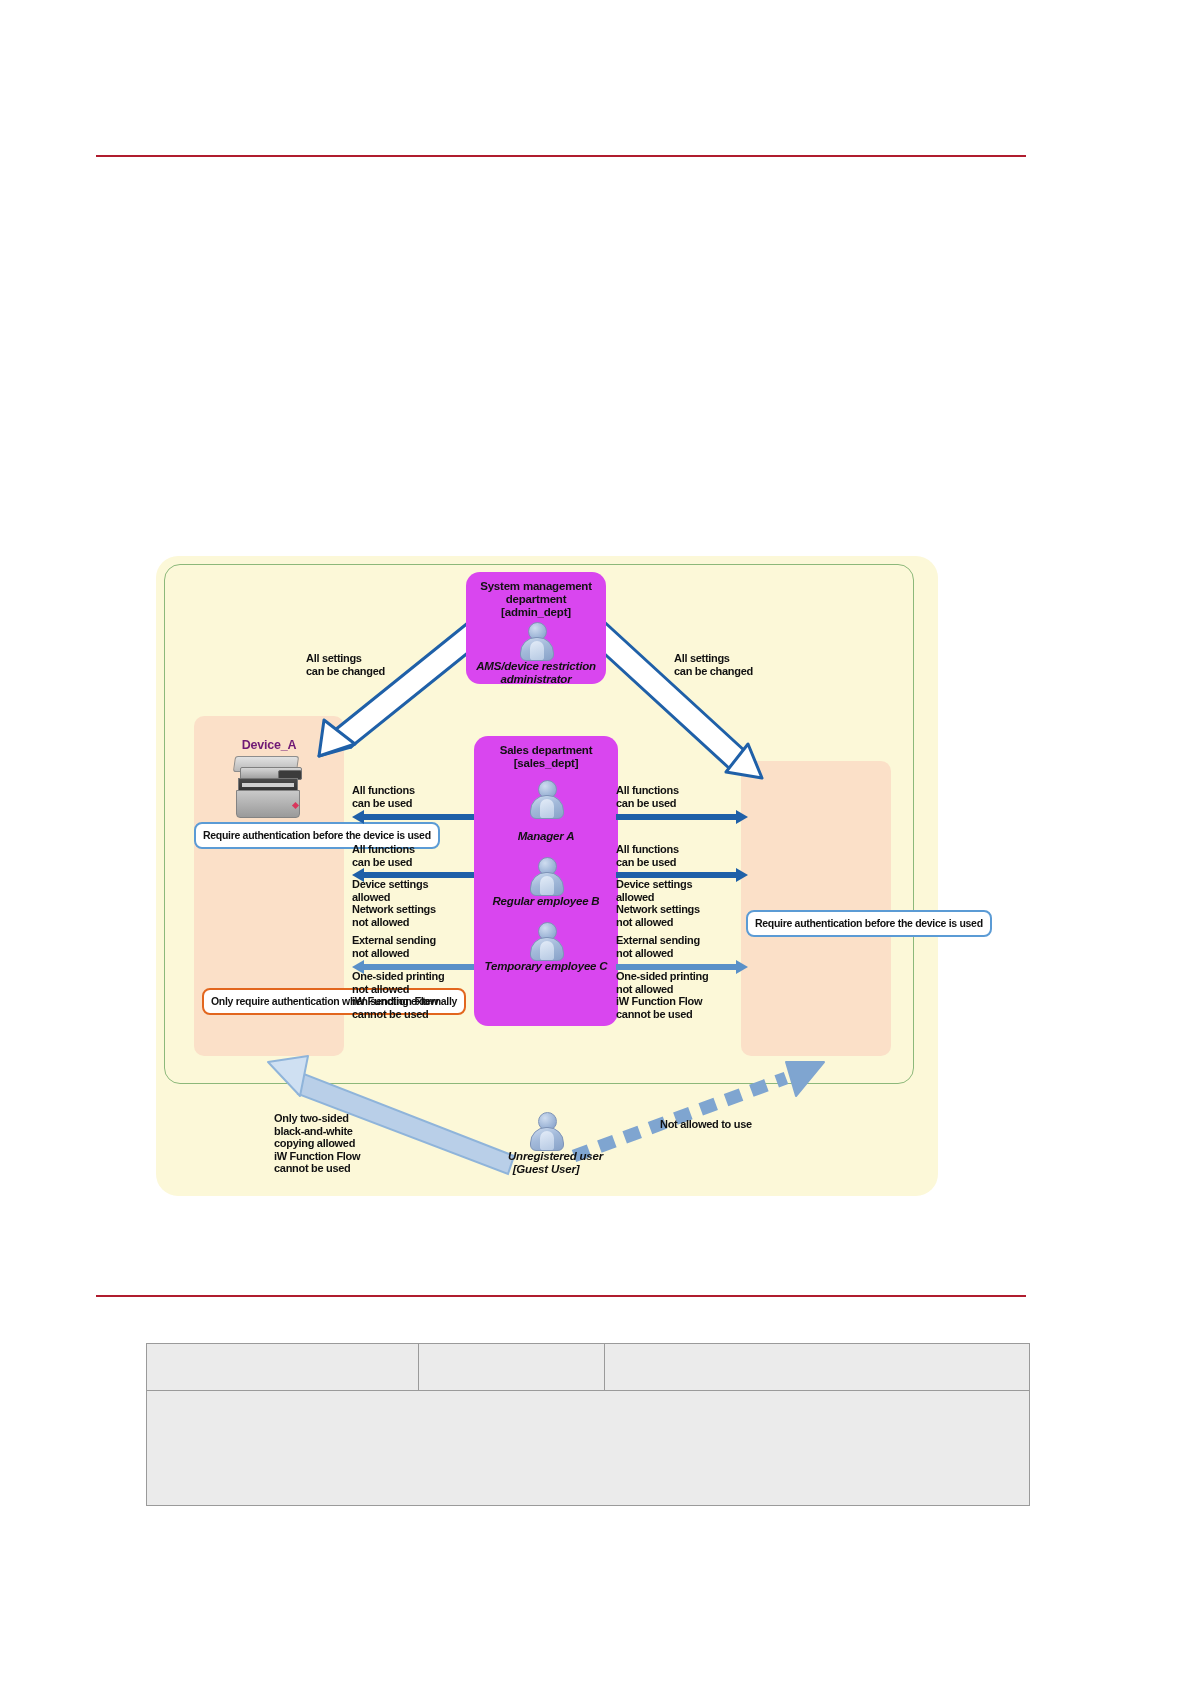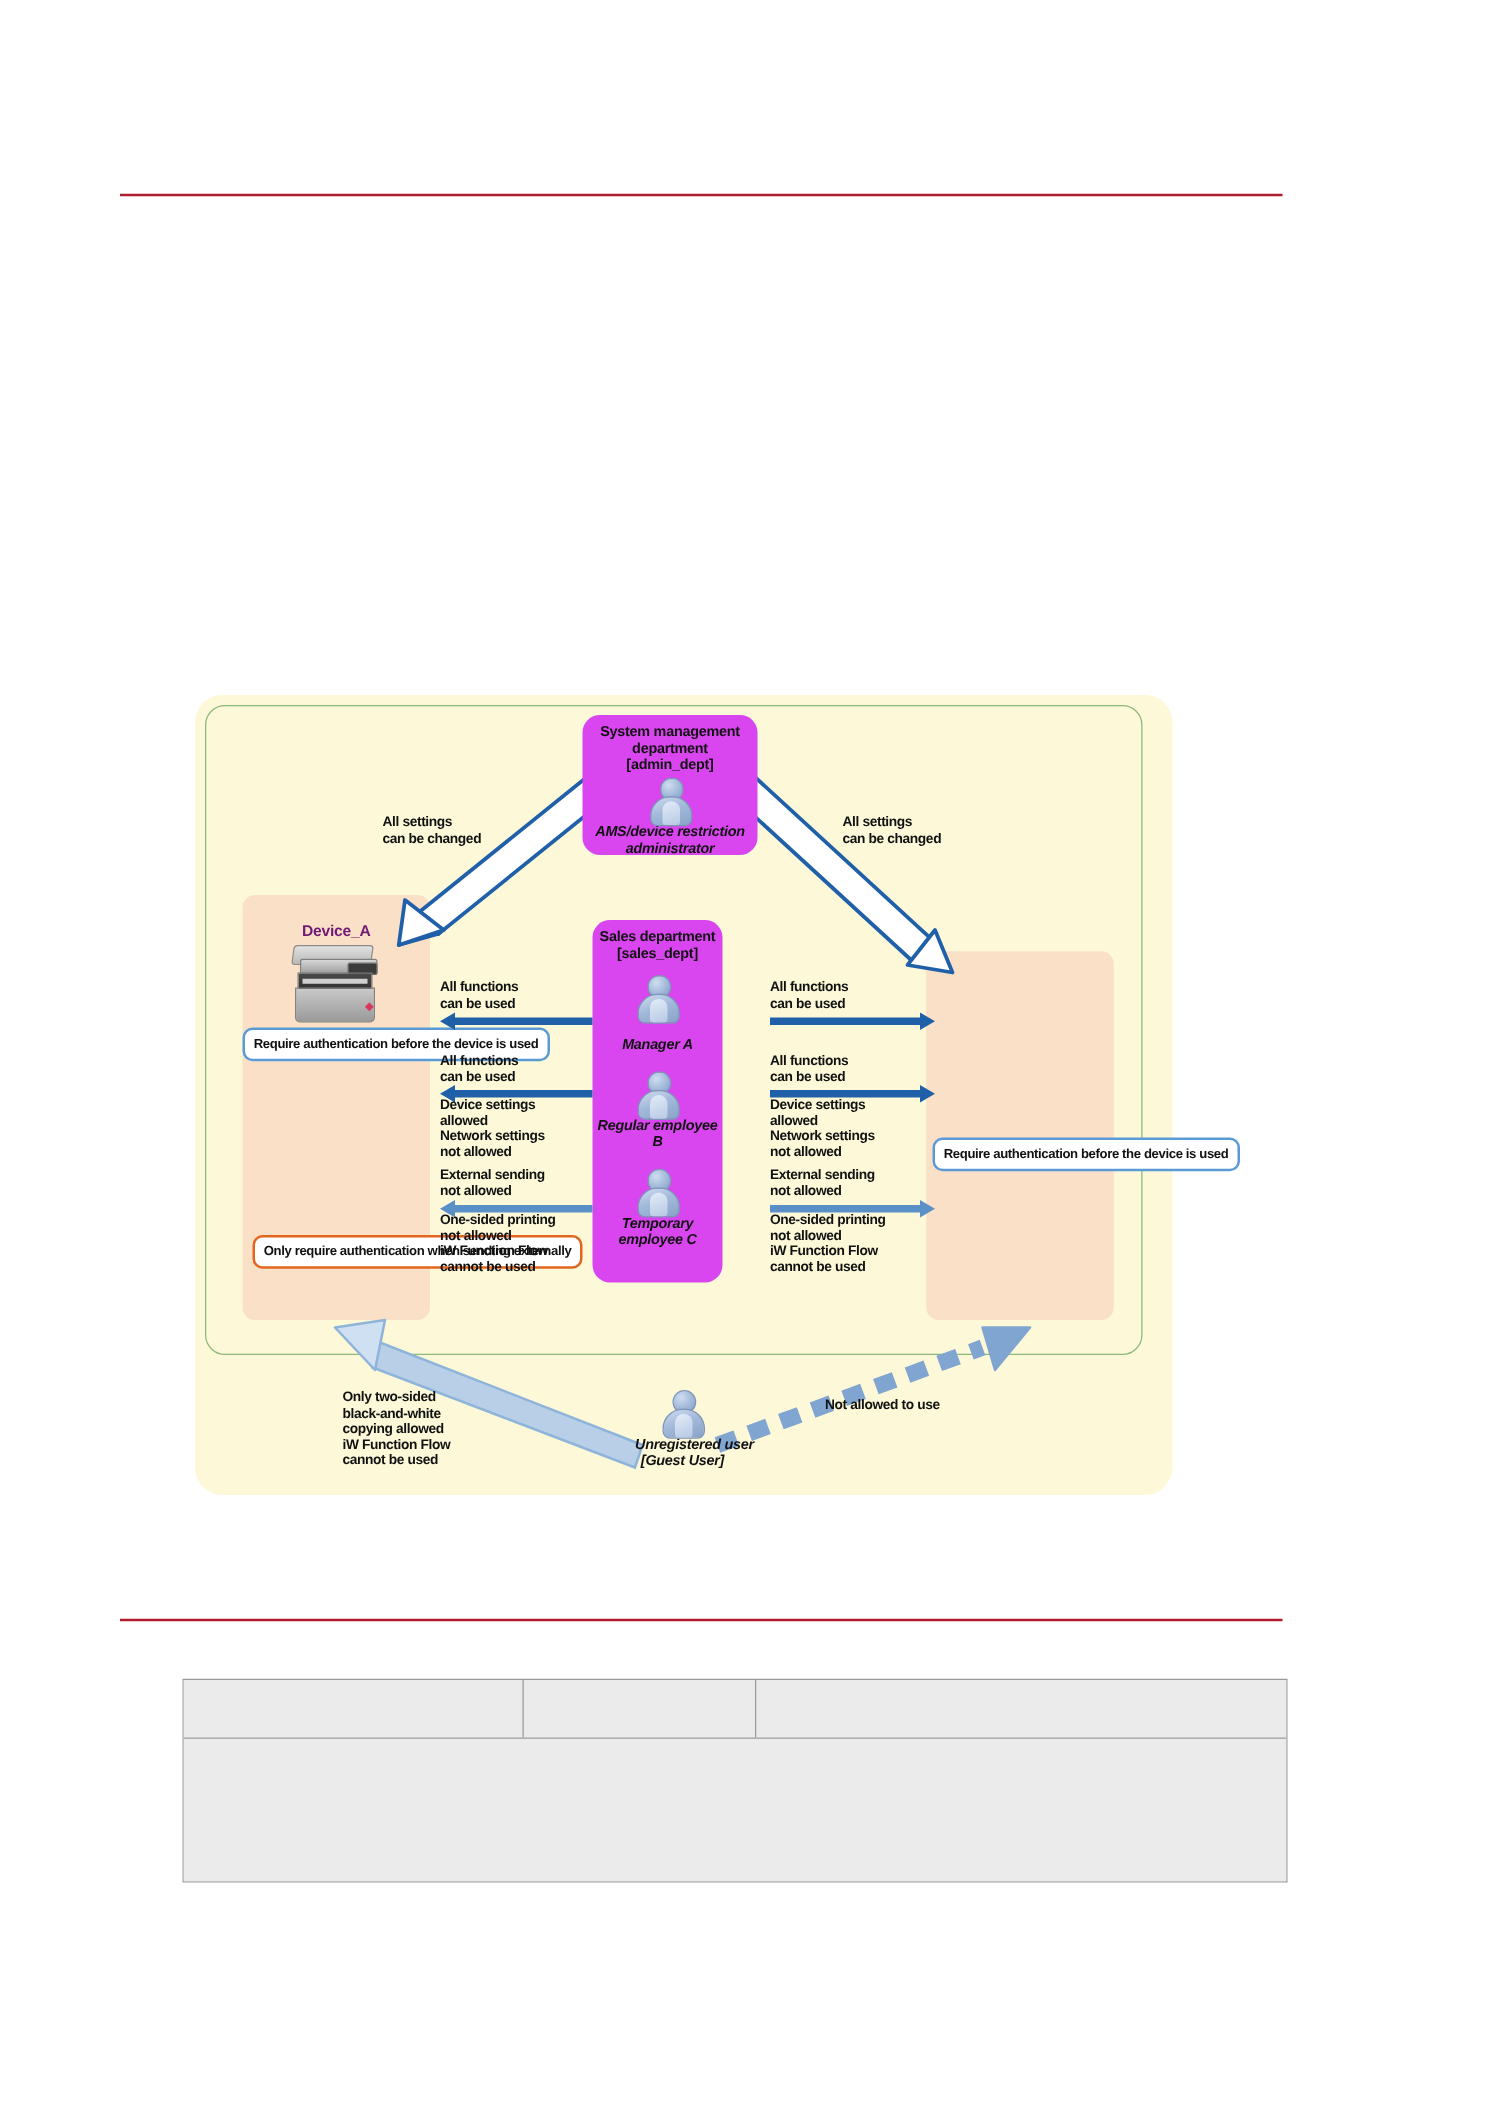--- a/index.html
+++ b/index.html
@@ -36,21 +36,21 @@
 
   
   .zone{position:absolute;background:#fbe0c8;border-radius:10px;}
   .zone-left{left:38px;top:160px;width:150px;height:340px;}
   .zone-right{left:585px;top:205px;width:150px;height:295px;}
 
   
   .card{position:absolute;background:#d946ef;border-radius:14px;
         box-shadow:0 0 0 0 rgba(0,0,0,0);}
   .card-admin{left:310px;top:16px;width:140px;height:112px;}
-  .card-sales{left:318px;top:180px;width:104px;height:290px;}
+  .card-sales{left:318px;top:180px;width:144px;height:290px;}
 
   .card-title{
     text-align:center;font-weight:bold;font-size:11.5px;color:#111;
     line-height:13px;padding-top:8px;letter-spacing:-0.2px;
   }
   .card-sub{
     text-align:center;font-weight:bold;font-size:11.5px;color:#111;
     line-height:13px;letter-spacing:-0.2px;font-style:italic;
   }
 

